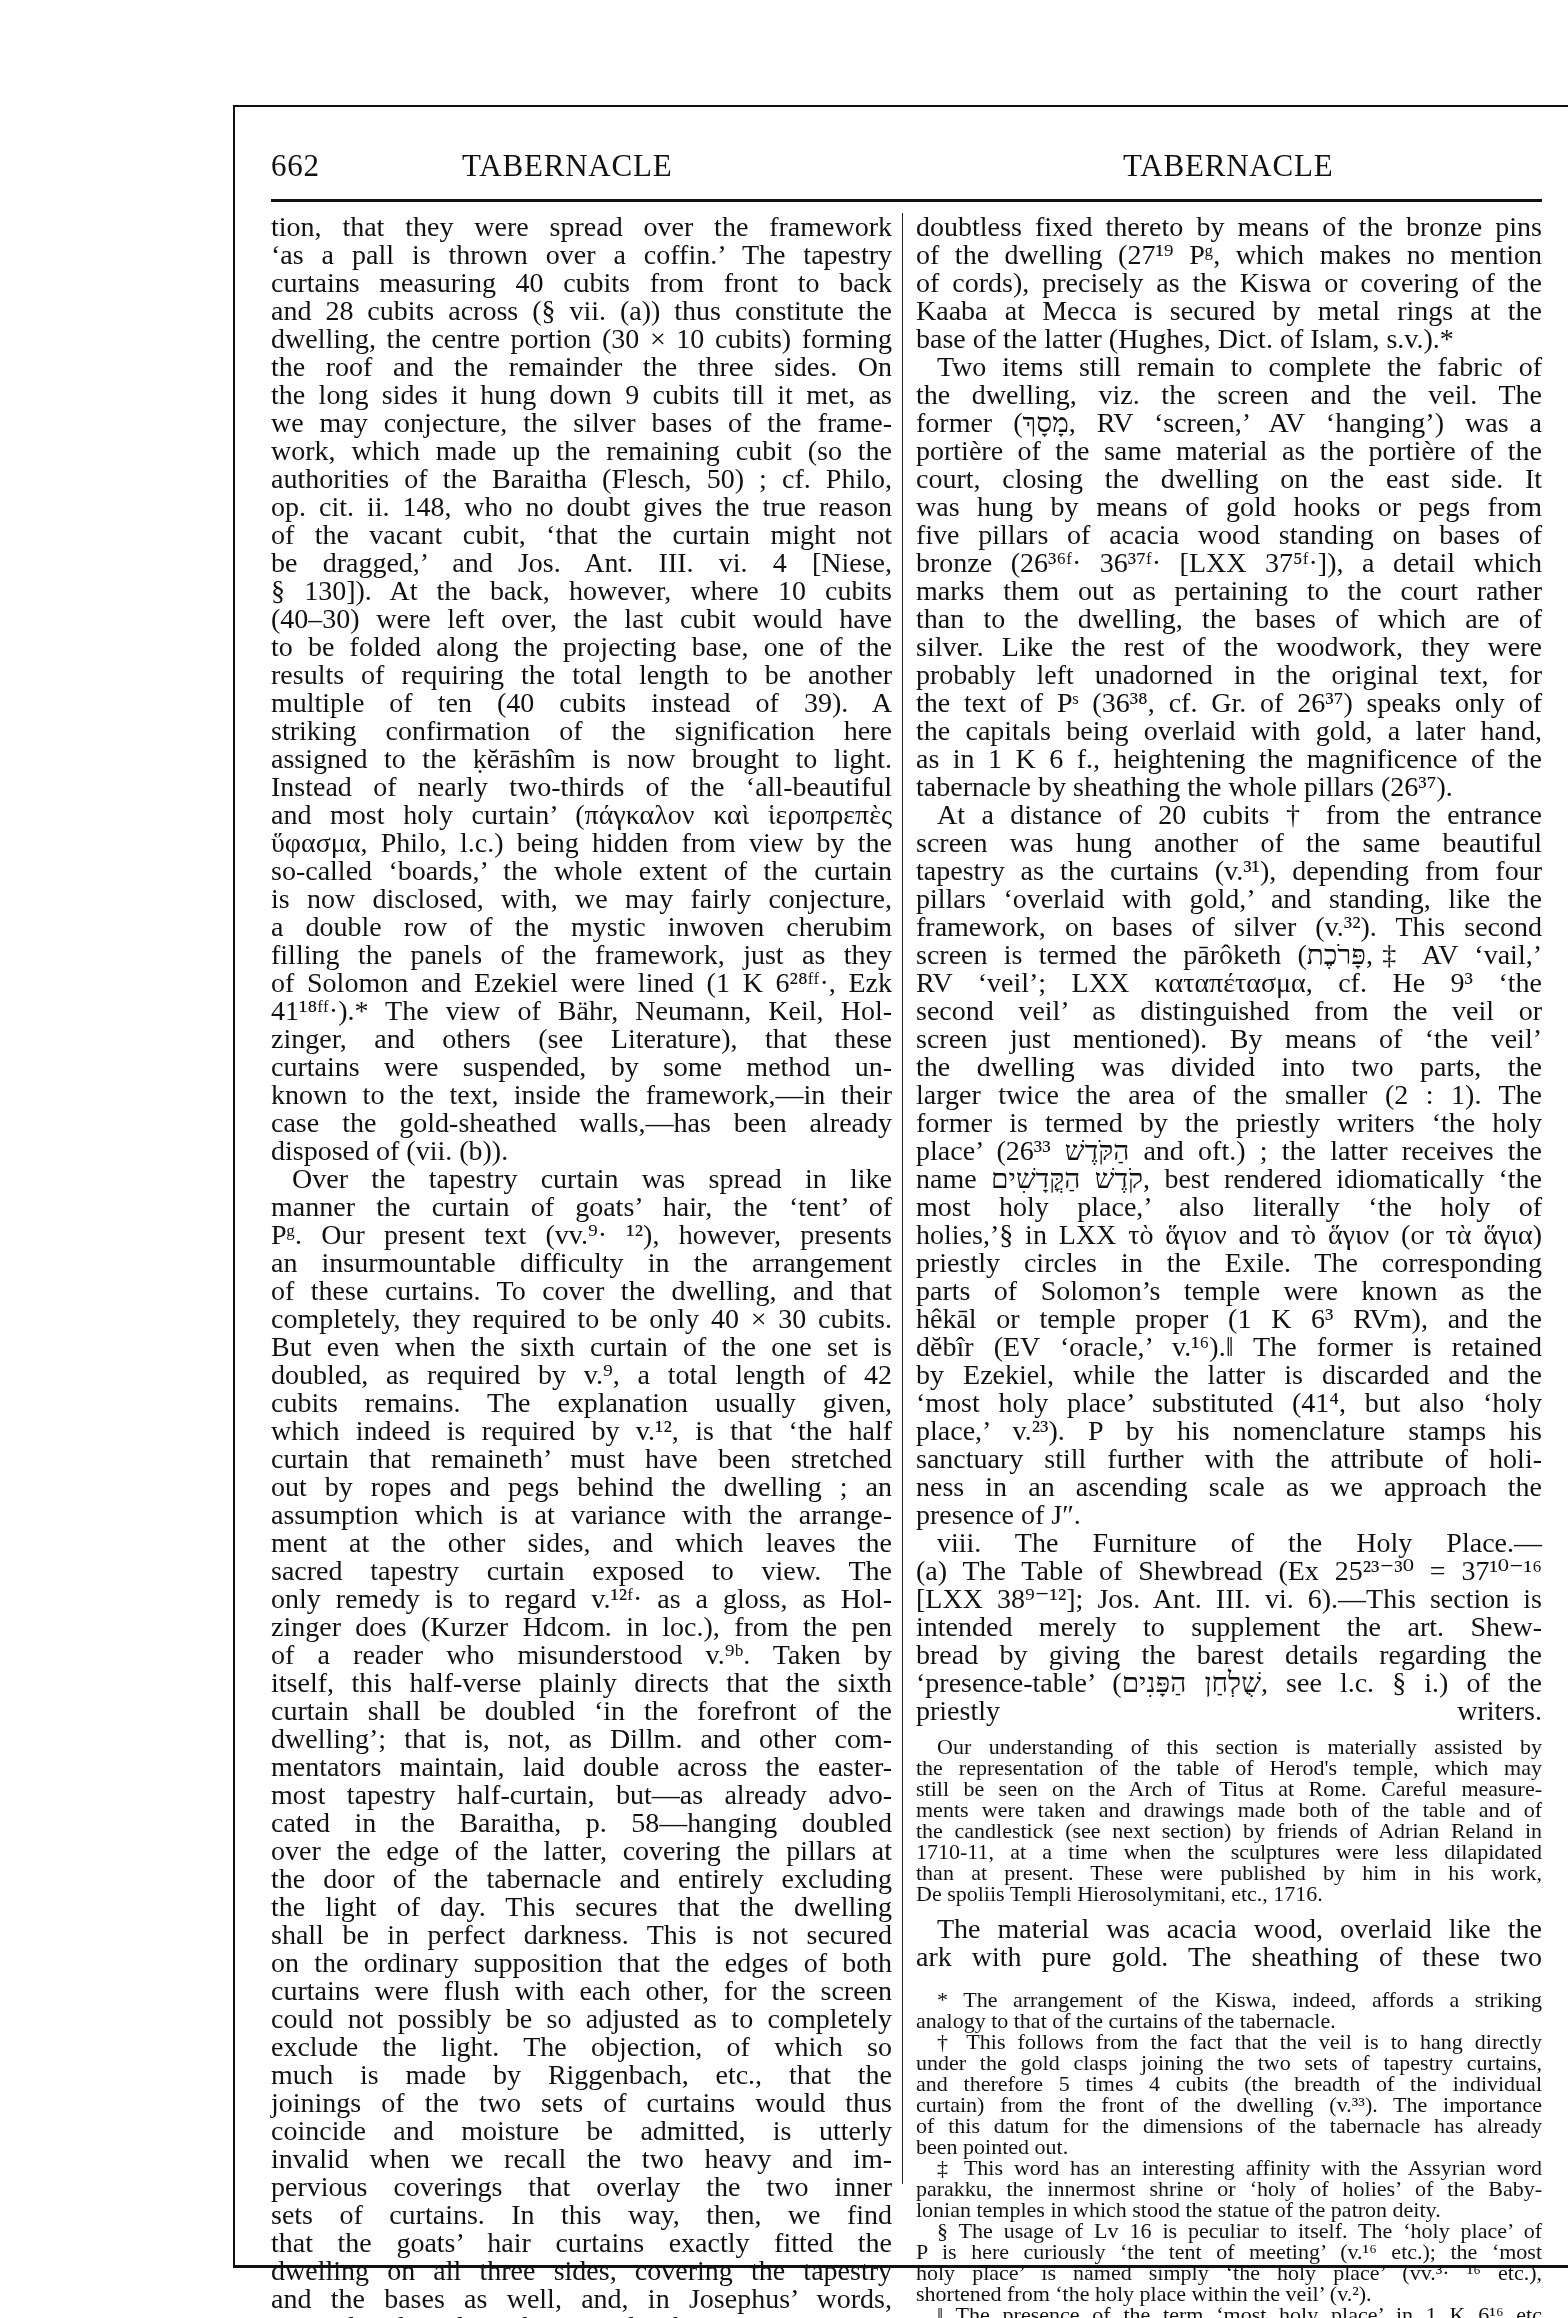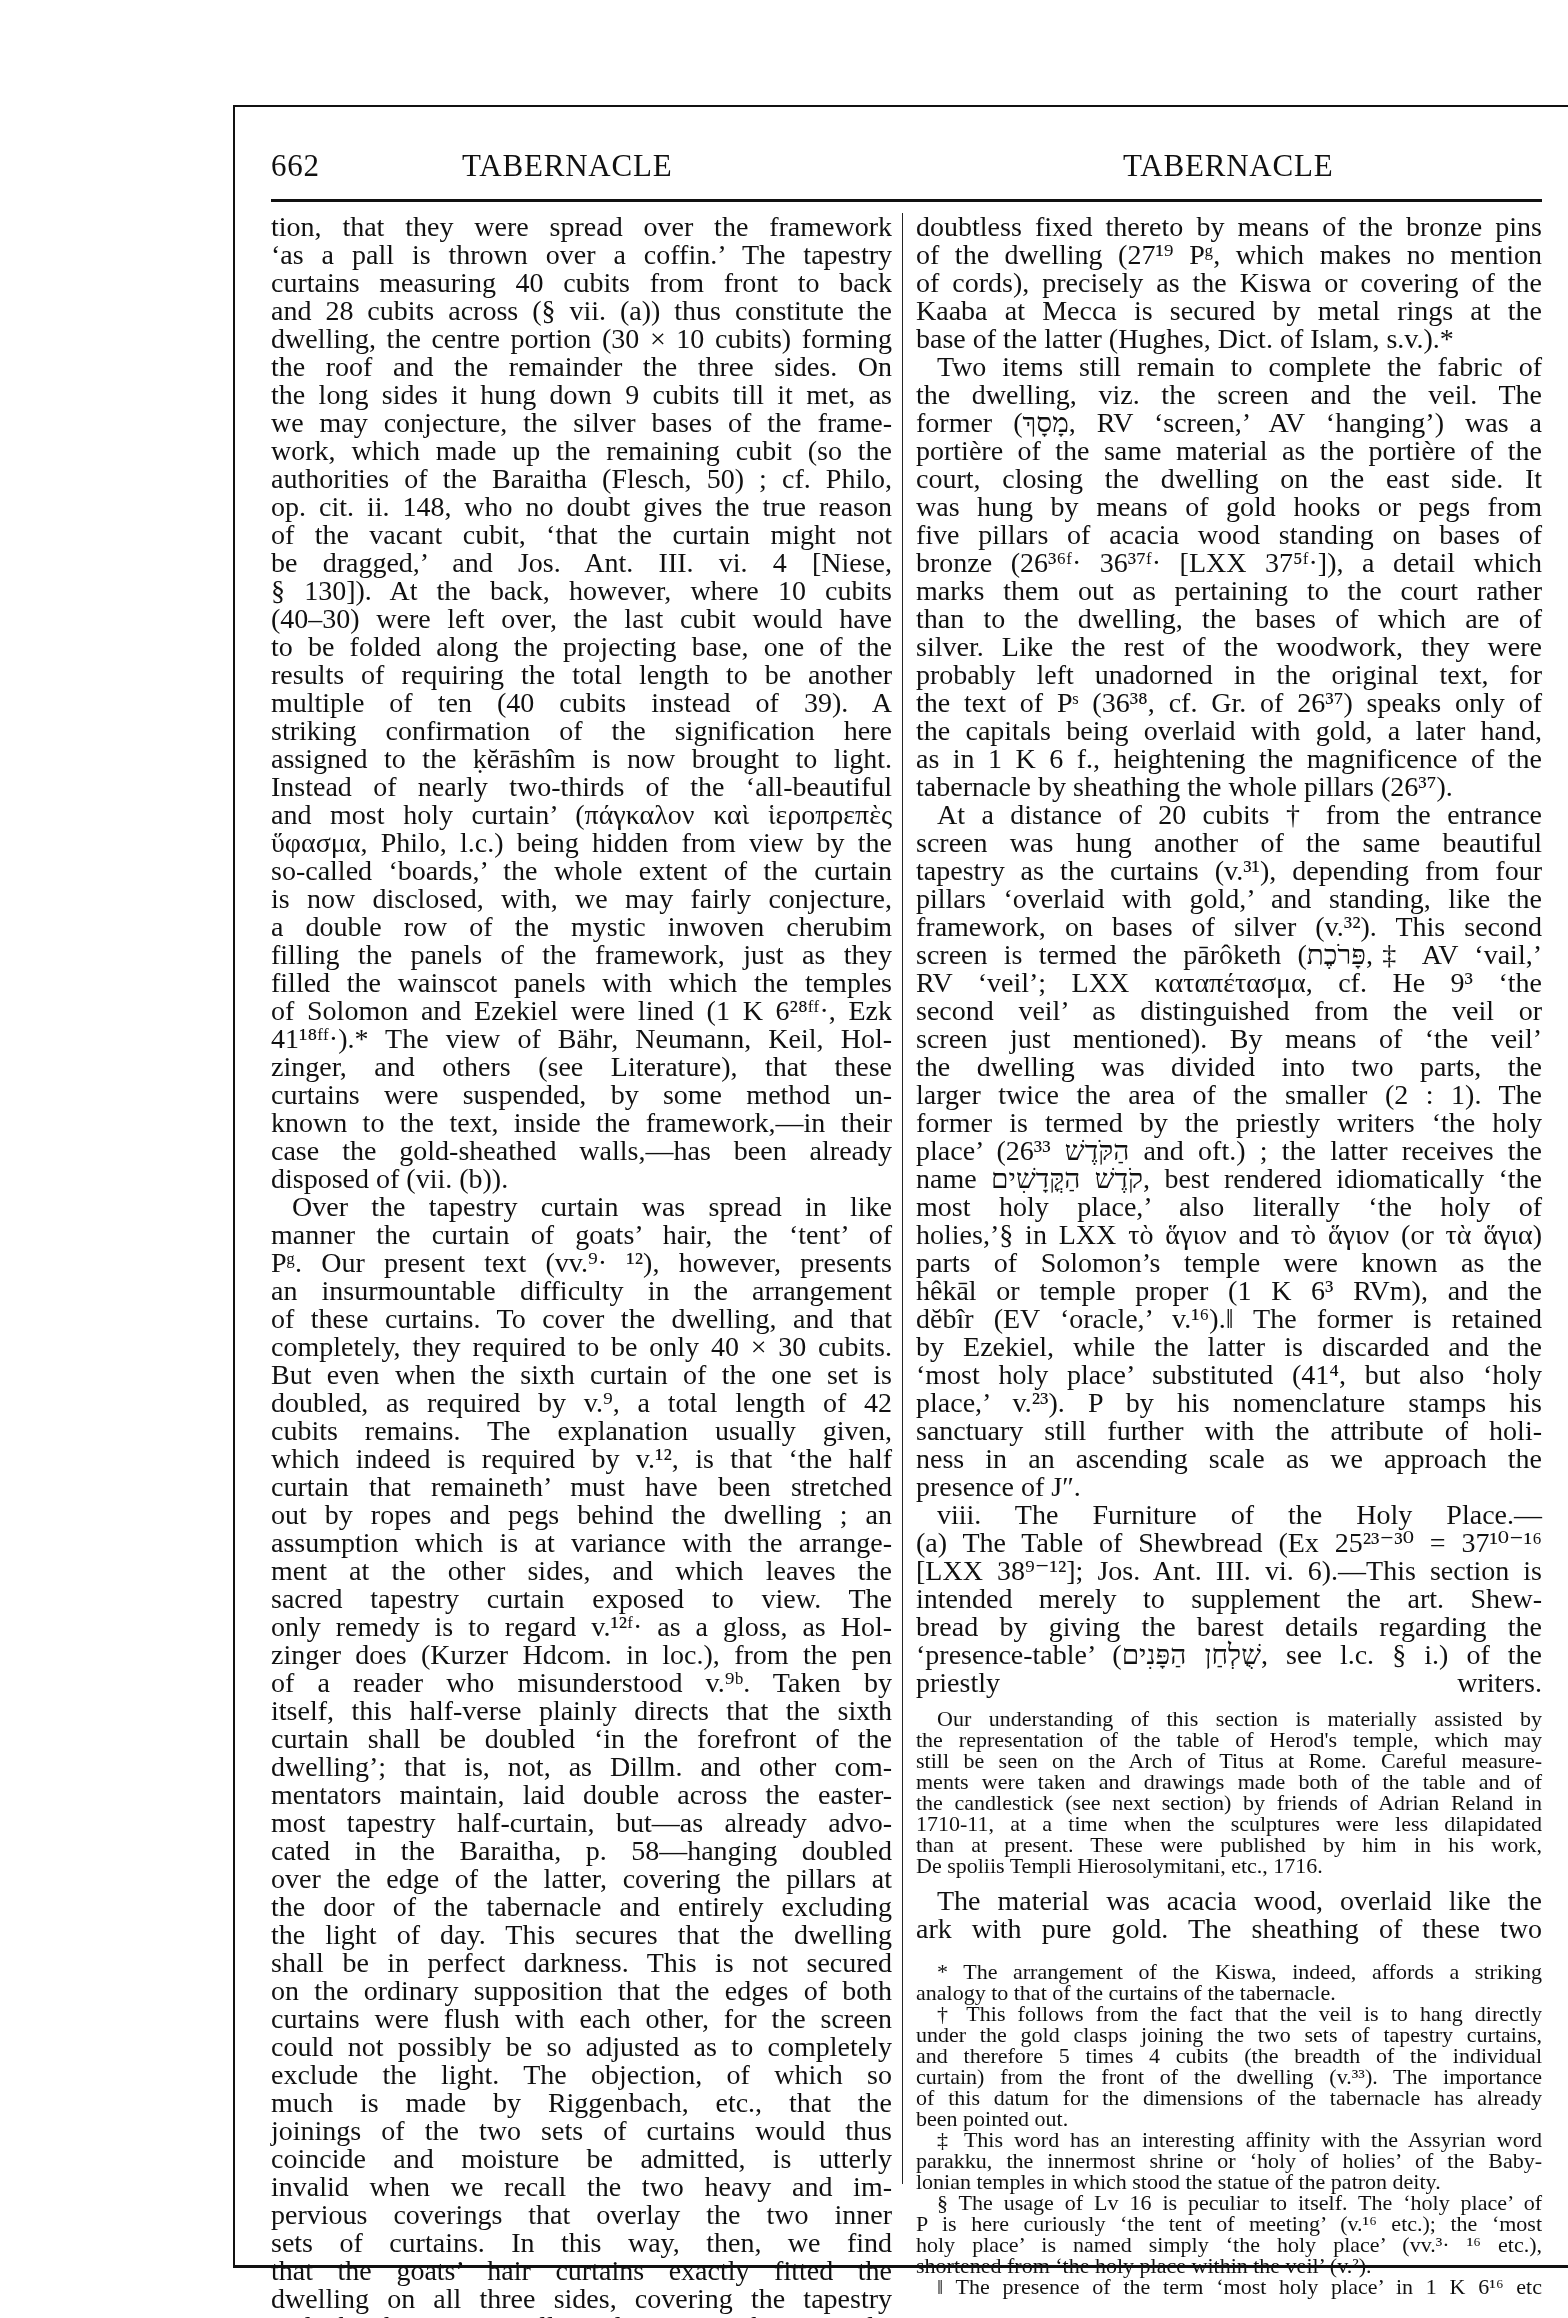--- a/index.html
+++ b/index.html
@@ -65,21 +65,20 @@
     <span class="line">multiple of ten (40 cubits instead of 39). A</span>
     <span class="line">striking confirmation of the signification here</span>
     <span class="line">assigned to the ḳĕrāshîm is now brought to light.</span>
     <span class="line">Instead of nearly two-thirds of the ‘all-beautiful</span>
     <span class="line">and most holy curtain’ (πάγκαλον καὶ ἱεροπρεπὲς</span>
     <span class="line">ὕφασμα, Philo, l.c.) being hidden from view by the</span>
     <span class="line">so-called ‘boards,’ the whole extent of the curtain</span>
     <span class="line">is now disclosed, with, we may fairly conjecture,</span>
     <span class="line">a double row of the mystic inwoven cherubim</span>
     <span class="line">filling the panels of the framework, just as they</span>
-    <span class="line">filled the wainscot panels with which the temples</span>
     <span class="line">of Solomon and Ezekiel were lined (1 K 6²⁸ᶠᶠ·, Ezk</span>
     <span class="line">41¹⁸ᶠᶠ·).* The view of Bähr, Neumann, Keil, Hol-</span>
     <span class="line">zinger, and others (see Literature), that these</span>
     <span class="line">curtains were suspended, by some method un-</span>
     <span class="line">known to the text, inside the framework,—in their</span>
     <span class="line">case the gold-sheathed walls,—has been already</span>
     <span class="line last">disposed of (vii. (b)).</span>
     <span class="line ind">Over the tapestry curtain was spread in like</span>
     <span class="line">manner the curtain of goats’ hair, the ‘tent’ of</span>
     <span class="line">Pᵍ. Our present text (vv.⁹· ¹²), however, presents</span>
@@ -154,20 +153,21 @@
     <span class="line">RV ‘veil’; LXX καταπέτασμα, cf. He 9³ ‘the</span>
     <span class="line">second veil’ as distinguished from the veil or</span>
     <span class="line">screen just mentioned). By means of ‘the veil’</span>
     <span class="line">the dwelling was divided into two parts, the</span>
     <span class="line">larger twice the area of the smaller (2 : 1). The</span>
     <span class="line">former is termed by the priestly writers ‘the holy</span>
     <span class="line">place’ (הַקֹּדֶשׁ 26³³ and oft.) ; the latter receives the</span>
     <span class="line">name קֹדֶשׁ הַקֳּדָשִׁים, best rendered idiomatically ‘the</span>
     <span class="line">most holy place,’ also literally ‘the holy of</span>
     <span class="line">holies,’§ in LXX τὸ ἅγιον and τὸ ἅγιον (or τὰ ἅγια)</span>
+    <span class="line">priestly circles in the Exile. The corresponding</span>
     <span class="line">parts of Solomon’s temple were known as the</span>
     <span class="line">hêkāl or temple proper (1 K 6³ RVm), and the</span>
     <span class="line">dĕbîr (EV ‘oracle,’ v.¹⁶).‖ The former is retained</span>
     <span class="line">by Ezekiel, while the latter is discarded and the</span>
     <span class="line">‘most holy place’ substituted (41⁴, but also ‘holy</span>
     <span class="line">place,’ v.²³). P by his nomenclature stamps his</span>
     <span class="line">sanctuary still further with the attribute of holi-</span>
     <span class="line">ness in an ascending scale as we approach the</span>
     <span class="line last">presence of J″.</span>
     <span class="line ind">viii. The Furniture of the Holy Place.—</span>

